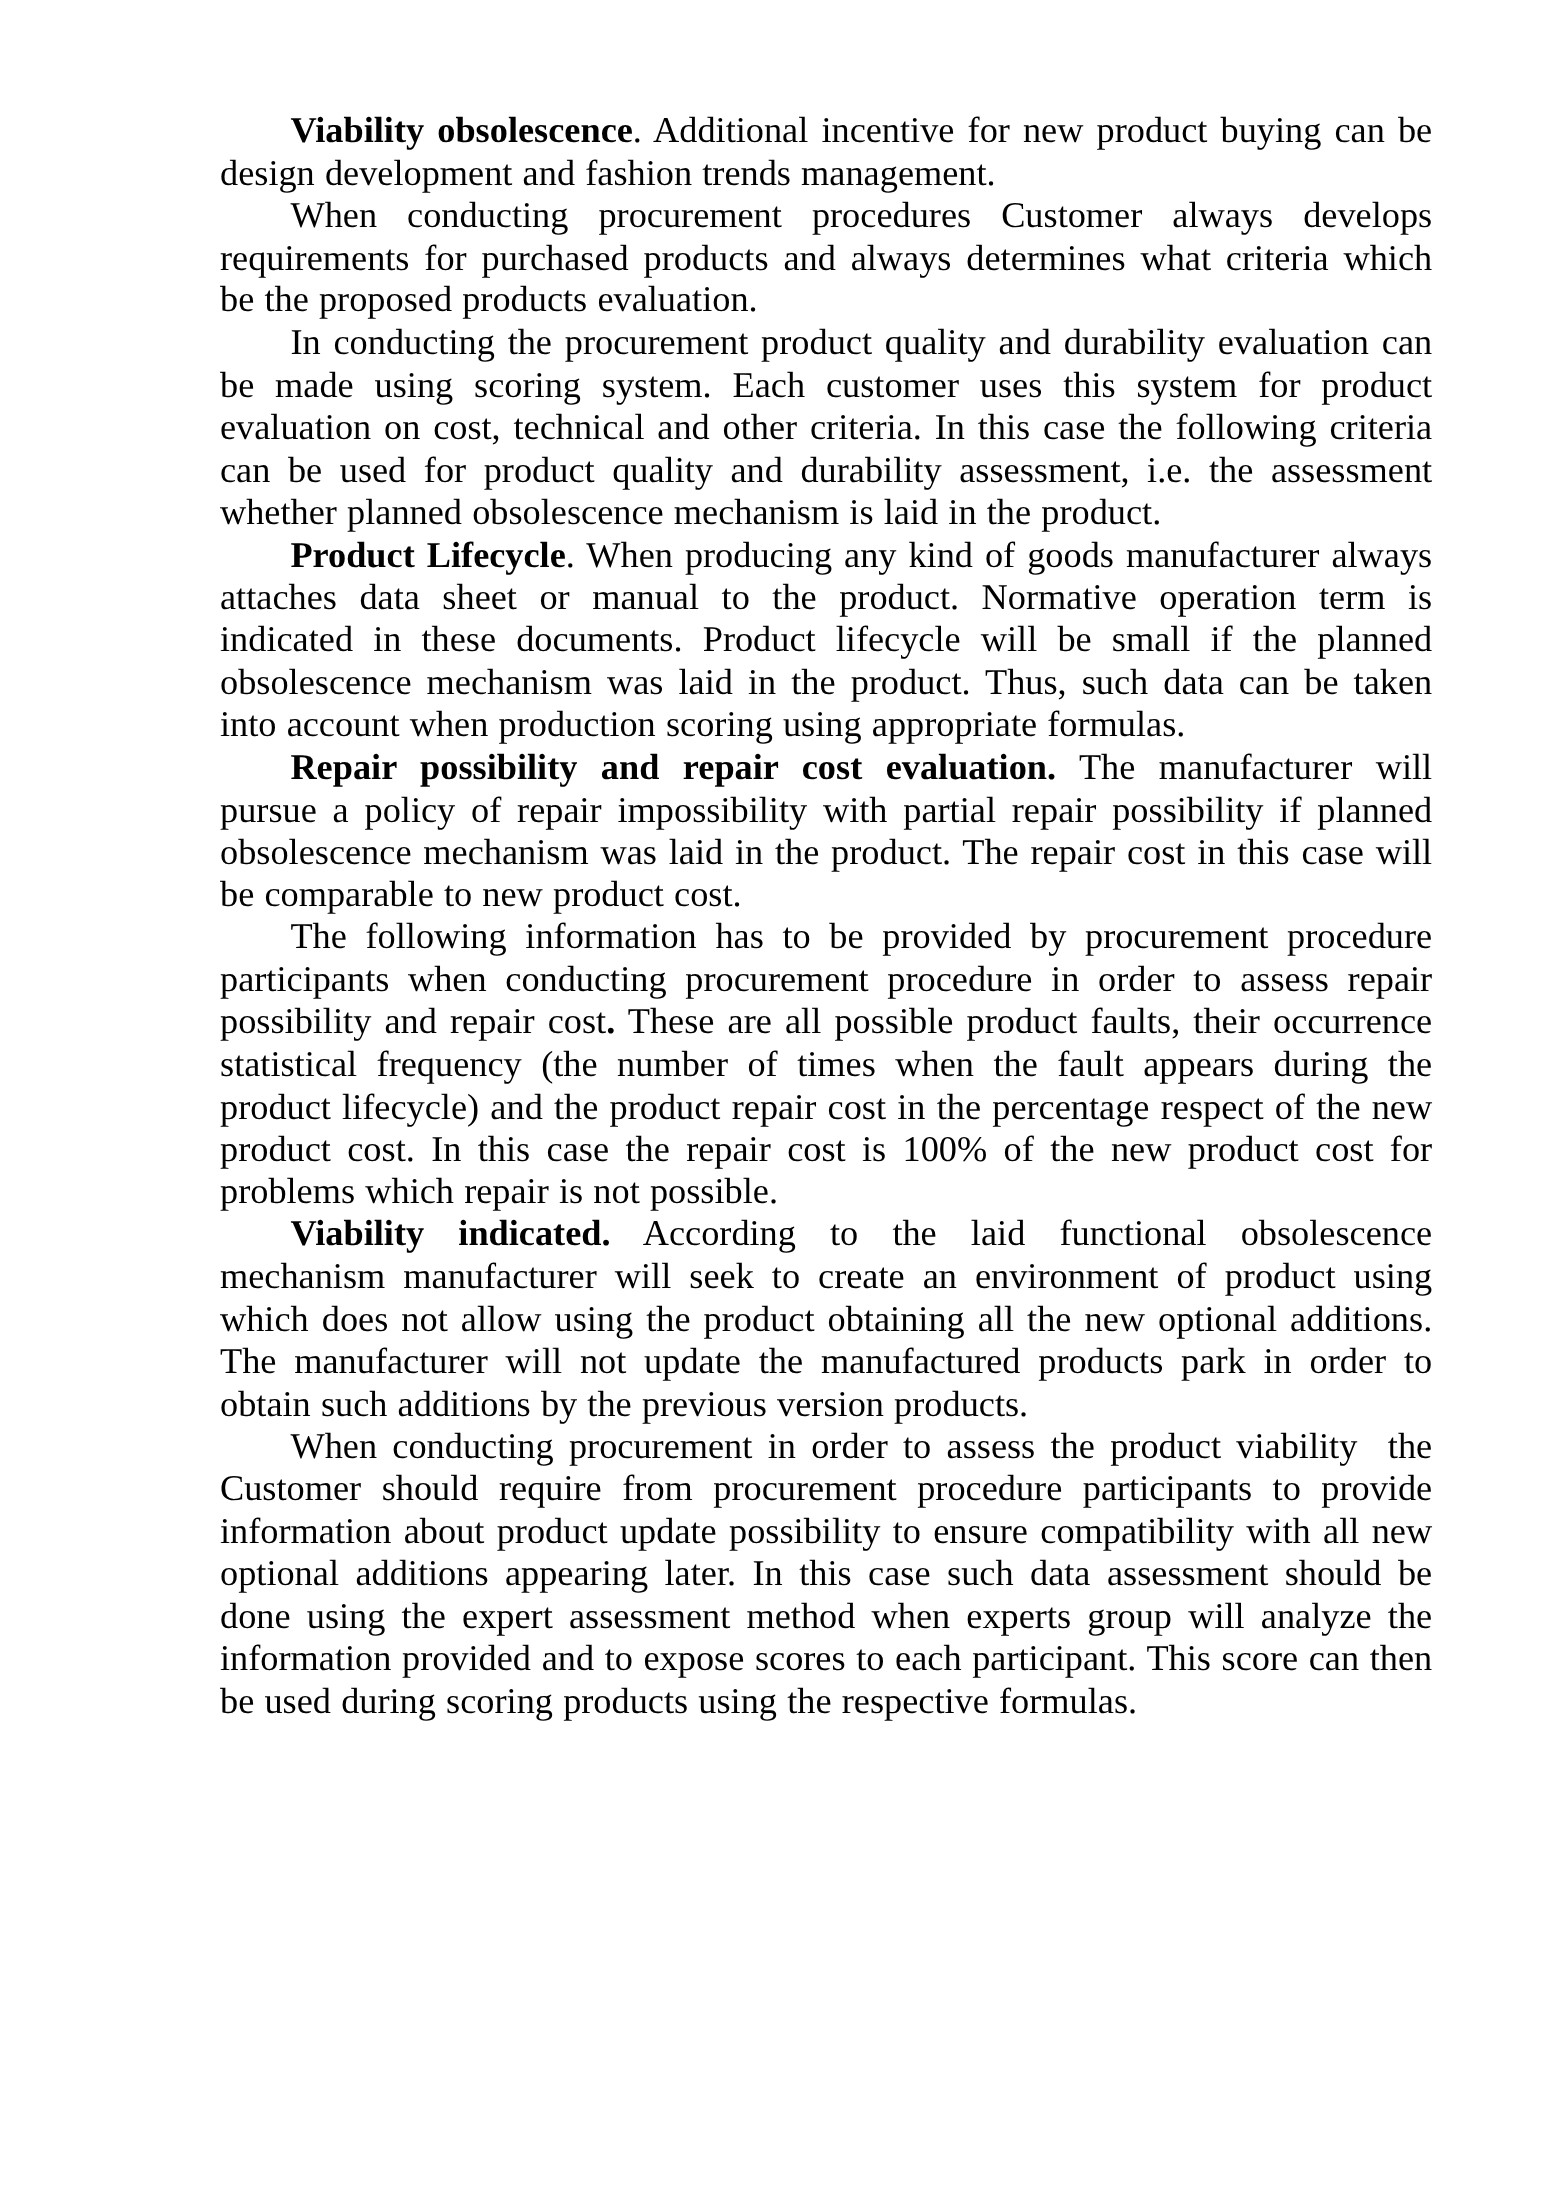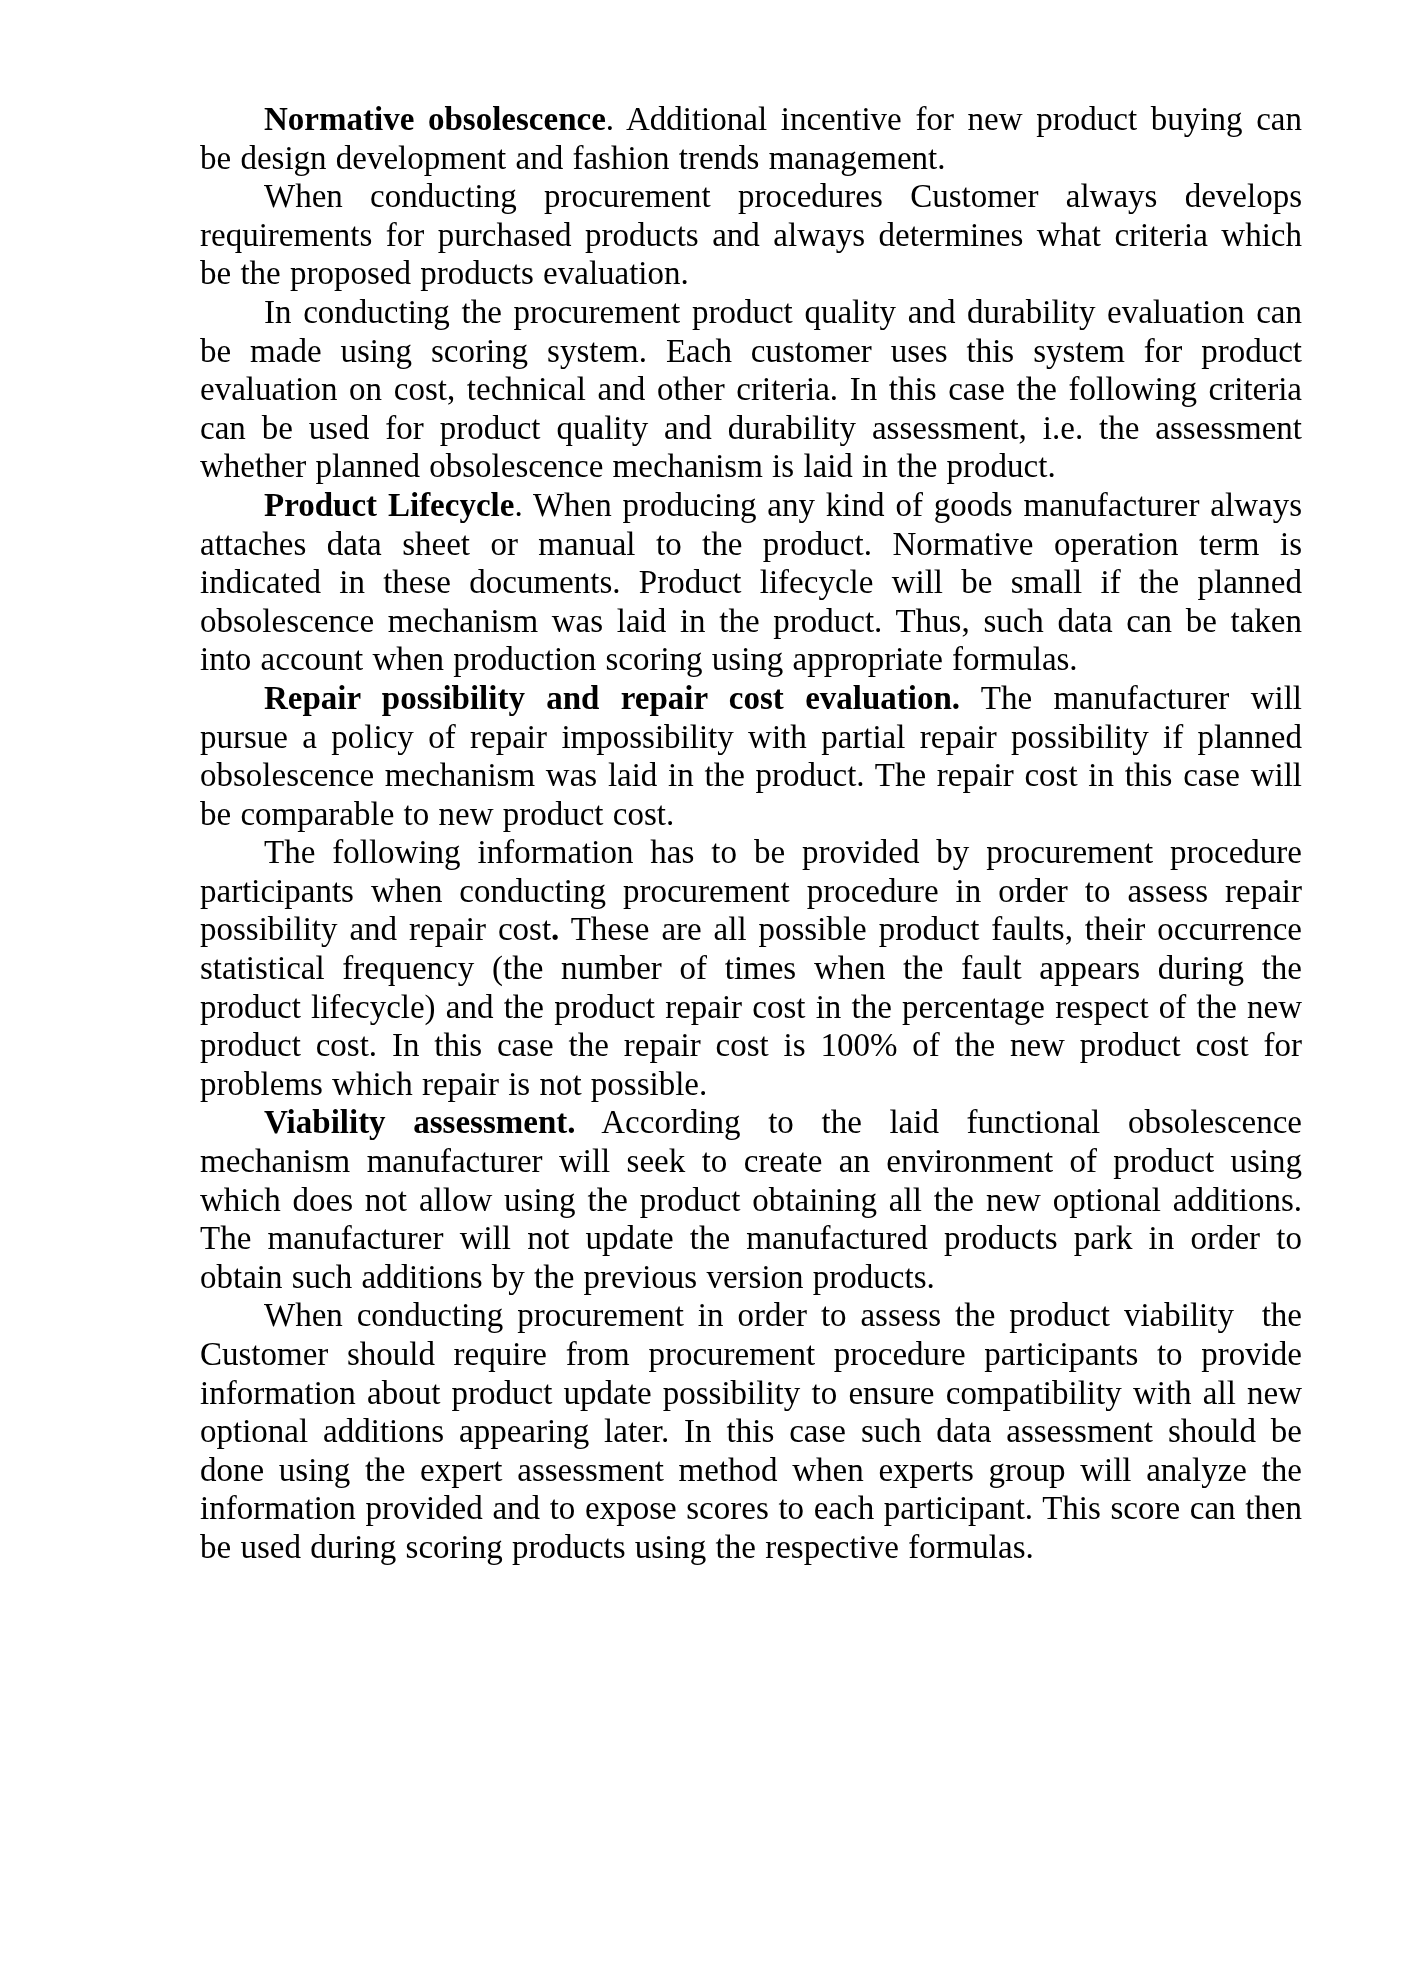--- a/index.html
+++ b/index.html
@@ -29,22 +29,22 @@
   }
   .doc-body p b {
     font-weight: bold;
   }
 </style>
 </head>
 <body>
 
 <div class="page">
   <div class="doc-body" id="doc-body">
-      <p><b>Normative obsolescence</b><span>. Additional incentive for new product buying can be design development and fashion trends management.</span></p>
+      <p><b>Viability obsolescence</b><span>. Additional incentive for new product buying can be design development and fashion trends management.</span></p>
       <p><span>When conducting procurement procedures Customer always develops requirements for purchased products and always determines what criteria which be the proposed products evaluation.</span></p>
       <p><span>In conducting the procurement product quality and durability evaluation can be made using scoring system. Each customer uses this system for product evaluation on cost, technical and other criteria. In this case the following criteria can be used for product quality and durability assessment, i.e. the assessment whether planned obsolescence mechanism is laid in the product.</span></p>
       <p><b>Product Lifecycle</b><span>. When producing any kind of goods manufacturer always attaches data sheet or manual to the product. Normative operation term is indicated in these documents. Product lifecycle will be small if the planned obsolescence mechanism was laid in the product. Thus, such data can be taken into account when production scoring using appropriate formulas.</span></p>
       <p><b>Repair possibility and repair cost evaluation.</b><span> The manufacturer will pursue a policy of repair impossibility with partial repair possibility if planned obsolescence mechanism was laid in the product. The repair cost in this case will be comparable to new product cost.</span></p>
       <p><span>The following information has to be provided by procurement procedure participants when conducting procurement procedure in order to assess repair possibility and repair cost</span><b>.</b><span> These are all possible product faults, their occurrence statistical frequency (the number of times when the fault appears during the product lifecycle) and the product repair cost in the percentage respect of the new product cost. In this case the repair cost is 100% of the new product cost for problems which repair is not possible.</span></p>
-      <p><b>Viability assessment.</b><span> According to the laid functional obsolescence mechanism manufacturer will seek to create an environment of product using which does not allow using the product obtaining all the new optional additions. The manufacturer will not update the manufactured products park in order to obtain such additions by the previous version products.</span></p>
+      <p><b>Viability indicated.</b><span> According to the laid functional obsolescence mechanism manufacturer will seek to create an environment of product using which does not allow using the product obtaining all the new optional additions. The manufacturer will not update the manufactured products park in order to obtain such additions by the previous version products.</span></p>
       <p><span>When conducting procurement in order to assess the product viability&nbsp; the Customer should require from procurement procedure participants to provide information about product update possibility to ensure compatibility with all new optional additions appearing later. In this case such data assessment should be done using the expert assessment method when experts group will analyze the information provided and to expose scores to each participant. This score can then be used during scoring products using the respective formulas.</span></p>
     </div>
 </div>
 
 </body></html>

